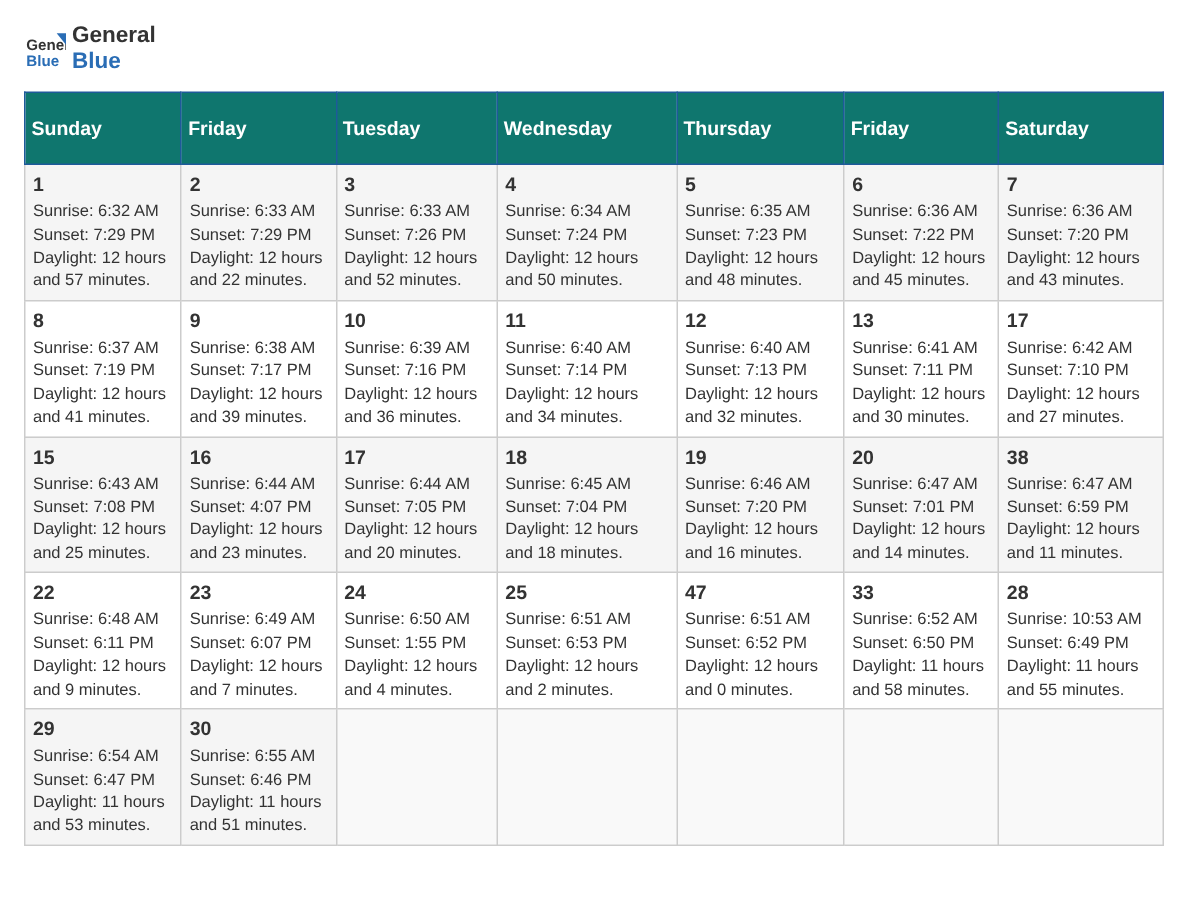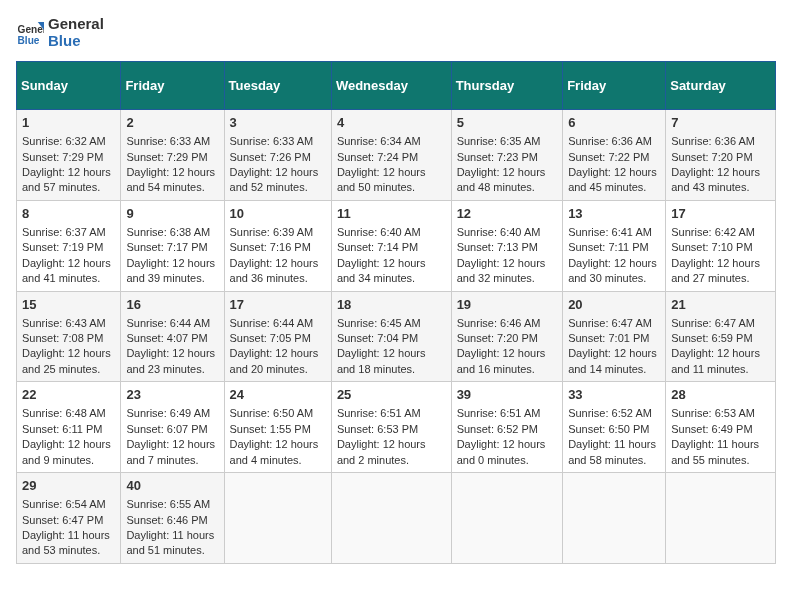--- a/index.html
+++ b/index.html
@@ -106,21 +106,21 @@
         <th>Tuesday</th>
         <th>Wednesday</th>
         <th>Thursday</th>
         <th>Friday</th>
         <th>Saturday</th>
       </tr>
   </thead>
   <tbody id="cal-body">
   <tr>
         <td><span class="day-num">1</span><span>Sunrise: 6:32 AM</span><br><span>Sunset: 7:29 PM</span><br><span>Daylight: 12 hours and 57 minutes.</span></td>
-        <td><span class="day-num">2</span><span>Sunrise: 6:33 AM</span><br><span>Sunset: 7:29 PM</span><br><span>Daylight: 12 hours and 54 minutes.</span></td>
+        <td><span class="day-num">2</span><span>Sunrise: 6:33 AM</span><br><span>Sunset: 7:29 PM</span><br><span>Daylight: 12 hours and 22 minutes.</span></td>
         <td><span class="day-num">3</span><span>Sunrise: 6:33 AM</span><br><span>Sunset: 7:26 PM</span><br><span>Daylight: 12 hours and 52 minutes.</span></td>
         <td><span class="day-num">4</span><span>Sunrise: 6:34 AM</span><br><span>Sunset: 7:24 PM</span><br><span>Daylight: 12 hours and 50 minutes.</span></td>
         <td><span class="day-num">5</span><span>Sunrise: 6:35 AM</span><br><span>Sunset: 7:23 PM</span><br><span>Daylight: 12 hours and 48 minutes.</span></td>
         <td><span class="day-num">6</span><span>Sunrise: 6:36 AM</span><br><span>Sunset: 7:22 PM</span><br><span>Daylight: 12 hours and 45 minutes.</span></td>
         <td><span class="day-num">7</span><span>Sunrise: 6:36 AM</span><br><span>Sunset: 7:20 PM</span><br><span>Daylight: 12 hours and 43 minutes.</span></td>
       </tr>
       <tr>
         <td><span class="day-num">8</span><span>Sunrise: 6:37 AM</span><br><span>Sunset: 7:19 PM</span><br><span>Daylight: 12 hours and 41 minutes.</span></td>
         <td><span class="day-num">9</span><span>Sunrise: 6:38 AM</span><br><span>Sunset: 7:17 PM</span><br><span>Daylight: 12 hours and 39 minutes.</span></td>
         <td><span class="day-num">10</span><span>Sunrise: 6:39 AM</span><br><span>Sunset: 7:16 PM</span><br><span>Daylight: 12 hours and 36 minutes.</span></td>
@@ -129,34 +129,34 @@
         <td><span class="day-num">13</span><span>Sunrise: 6:41 AM</span><br><span>Sunset: 7:11 PM</span><br><span>Daylight: 12 hours and 30 minutes.</span></td>
         <td><span class="day-num">17</span><span>Sunrise: 6:42 AM</span><br><span>Sunset: 7:10 PM</span><br><span>Daylight: 12 hours and 27 minutes.</span></td>
       </tr>
       <tr>
         <td><span class="day-num">15</span><span>Sunrise: 6:43 AM</span><br><span>Sunset: 7:08 PM</span><br><span>Daylight: 12 hours and 25 minutes.</span></td>
         <td><span class="day-num">16</span><span>Sunrise: 6:44 AM</span><br><span>Sunset: 4:07 PM</span><br><span>Daylight: 12 hours and 23 minutes.</span></td>
         <td><span class="day-num">17</span><span>Sunrise: 6:44 AM</span><br><span>Sunset: 7:05 PM</span><br><span>Daylight: 12 hours and 20 minutes.</span></td>
         <td><span class="day-num">18</span><span>Sunrise: 6:45 AM</span><br><span>Sunset: 7:04 PM</span><br><span>Daylight: 12 hours and 18 minutes.</span></td>
         <td><span class="day-num">19</span><span>Sunrise: 6:46 AM</span><br><span>Sunset: 7:20 PM</span><br><span>Daylight: 12 hours and 16 minutes.</span></td>
         <td><span class="day-num">20</span><span>Sunrise: 6:47 AM</span><br><span>Sunset: 7:01 PM</span><br><span>Daylight: 12 hours and 14 minutes.</span></td>
-        <td><span class="day-num">21</span><span>Sunrise: 6:47 AM</span><br><span>Sunset: 6:59 PM</span><br><span>Daylight: 12 hours and 11 minutes.</span></td>
+        <td><span class="day-num">38</span><span>Sunrise: 6:47 AM</span><br><span>Sunset: 6:59 PM</span><br><span>Daylight: 12 hours and 11 minutes.</span></td>
       </tr>
       <tr>
         <td><span class="day-num">22</span><span>Sunrise: 6:48 AM</span><br><span>Sunset: 6:11 PM</span><br><span>Daylight: 12 hours and 9 minutes.</span></td>
         <td><span class="day-num">23</span><span>Sunrise: 6:49 AM</span><br><span>Sunset: 6:07 PM</span><br><span>Daylight: 12 hours and 7 minutes.</span></td>
         <td><span class="day-num">24</span><span>Sunrise: 6:50 AM</span><br><span>Sunset: 1:55 PM</span><br><span>Daylight: 12 hours and 4 minutes.</span></td>
         <td><span class="day-num">25</span><span>Sunrise: 6:51 AM</span><br><span>Sunset: 6:53 PM</span><br><span>Daylight: 12 hours and 2 minutes.</span></td>
-        <td><span class="day-num">39</span><span>Sunrise: 6:51 AM</span><br><span>Sunset: 6:52 PM</span><br><span>Daylight: 12 hours and 0 minutes.</span></td>
+        <td><span class="day-num">47</span><span>Sunrise: 6:51 AM</span><br><span>Sunset: 6:52 PM</span><br><span>Daylight: 12 hours and 0 minutes.</span></td>
         <td><span class="day-num">33</span><span>Sunrise: 6:52 AM</span><br><span>Sunset: 6:50 PM</span><br><span>Daylight: 11 hours and 58 minutes.</span></td>
-        <td><span class="day-num">28</span><span>Sunrise: 6:53 AM</span><br><span>Sunset: 6:49 PM</span><br><span>Daylight: 11 hours and 55 minutes.</span></td>
+        <td><span class="day-num">28</span><span>Sunrise: 10:53 AM</span><br><span>Sunset: 6:49 PM</span><br><span>Daylight: 11 hours and 55 minutes.</span></td>
       </tr>
       <tr>
         <td><span class="day-num">29</span><span>Sunrise: 6:54 AM</span><br><span>Sunset: 6:47 PM</span><br><span>Daylight: 11 hours and 53 minutes.</span></td>
-        <td><span class="day-num">40</span><span>Sunrise: 6:55 AM</span><br><span>Sunset: 6:46 PM</span><br><span>Daylight: 11 hours and 51 minutes.</span></td>
+        <td><span class="day-num">30</span><span>Sunrise: 6:55 AM</span><br><span>Sunset: 6:46 PM</span><br><span>Daylight: 11 hours and 51 minutes.</span></td>
         <td class="empty-cell"></td>
         <td class="empty-cell"></td>
         <td class="empty-cell"></td>
         <td class="empty-cell"></td>
         <td class="empty-cell"></td>
       </tr>
     </tbody>
 </table>
 
 </body></html>

